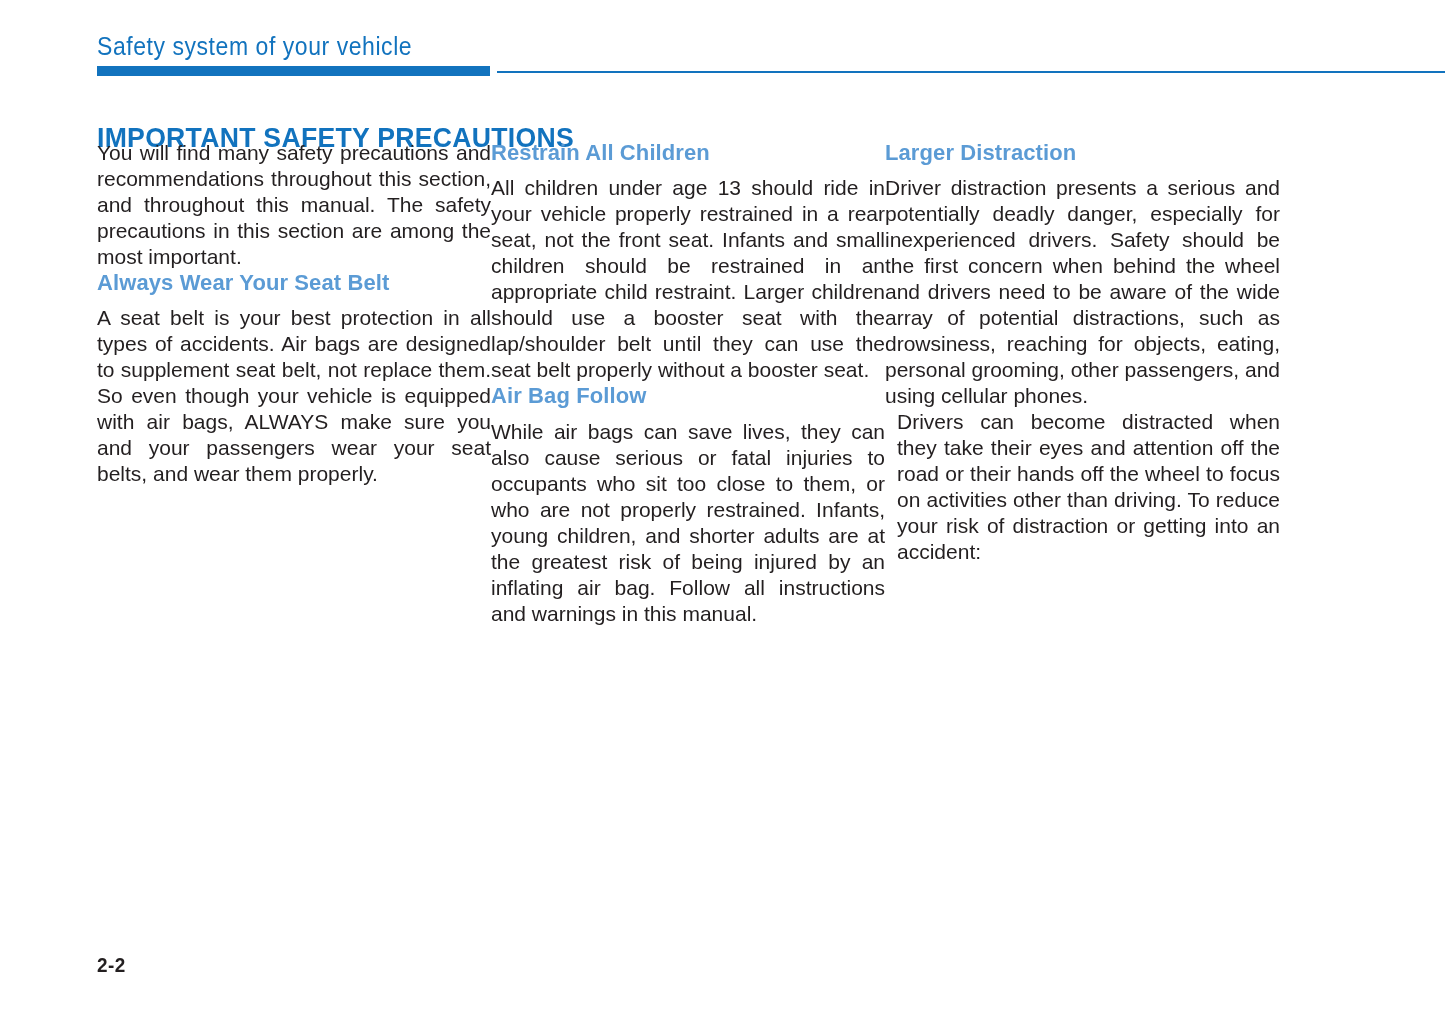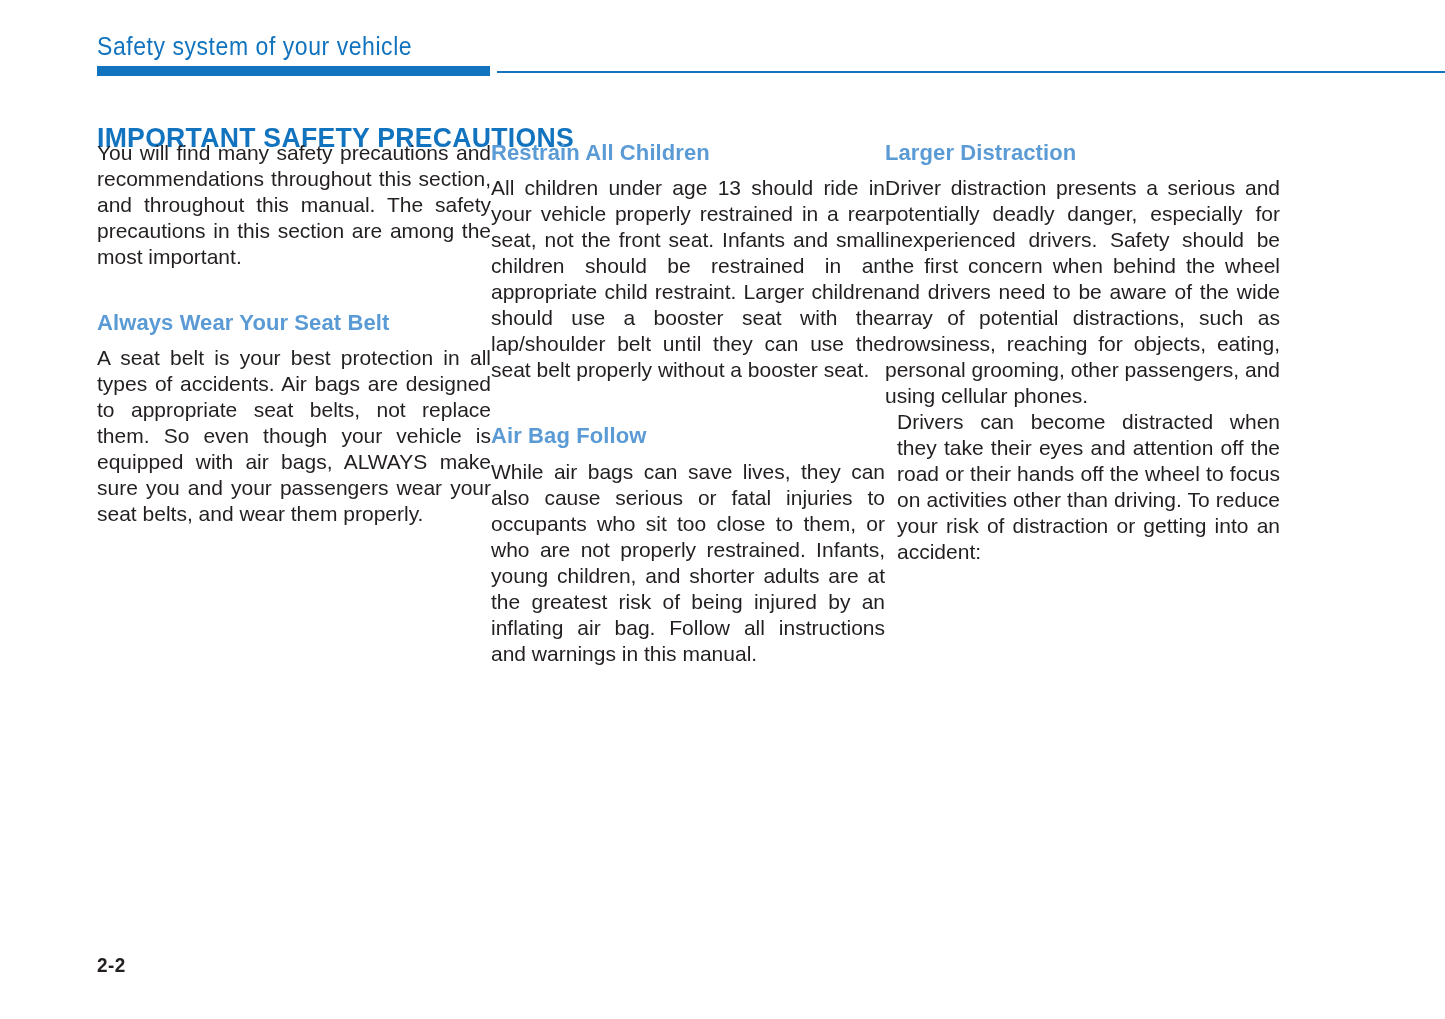--- a/index.html
+++ b/index.html
@@ -97,21 +97,20 @@
   h2.subhead {
     margin: 0 0 10px 0;
     font-family: "Liberation Sans", sans-serif;
     font-size: 22px;
     font-weight: 700;
     color: #5b9bd5;
     letter-spacing: 0.1px;
     line-height: 1.15;
   }
   h2.subhead.spaced {
-    margin-top: 40px;
   }
 
   p.body {
     margin: 0 0 0 0;
     font-size: 21px;
     line-height: 26px;
     text-align: justify;
     text-justify: inter-word;
     color: #231f20;
     hyphens: none;
@@ -147,21 +146,21 @@
     <div class="header-rule-thin"></div>
   </div>
 
   <h1 class="section-title">IMPORTANT SAFETY PRECAUTIONS</h1>
 
   <div class="columns">
 
     <div class="col">
       <p class="body">You will find many safety precautions and recommendations throughout this section, and throughout this manual. The safety precautions in this section are among the most important.</p>
       <h2 class="subhead spaced">Always Wear Your Seat Belt</h2>
-      <p class="body">A seat belt is your best protection in all types of accidents. Air bags are designed to appropriate seat belts, not replace them. So even though your vehicle is equipped with air bags, ALWAYS make sure you and your passengers wear your seat belts, and wear them properly.</p>
+      <p class="body">A seat belt is your best protection in all types of accidents. Air bags are designed to supplement seat belt, not replace them. So even though your vehicle is equipped with air bags, ALWAYS make sure you and your passengers wear your seat belts, and wear them properly.</p>
     </div>
 
     <div class="col">
       <h2 class="subhead">Restrain All Children</h2>
       <p class="body">All children under age 13 should ride in your vehicle properly restrained in a rear seat, not the front seat. Infants and small children should be restrained in an appropriate child restraint. Larger children should use a booster seat with the lap/shoulder belt until they can use the seat belt properly without a booster seat.</p>
       <h2 class="subhead spaced">Air Bag Follow</h2>
       <p class="body">While air bags can save lives, they can also cause serious or fatal injuries to occupants who sit too close to them, or who are not properly restrained. Infants, young children, and shorter adults are at the greatest risk of being injured by an inflating air bag. Follow all instructions and warnings in this manual.</p>
     </div>
 
     <div class="col col-3">

